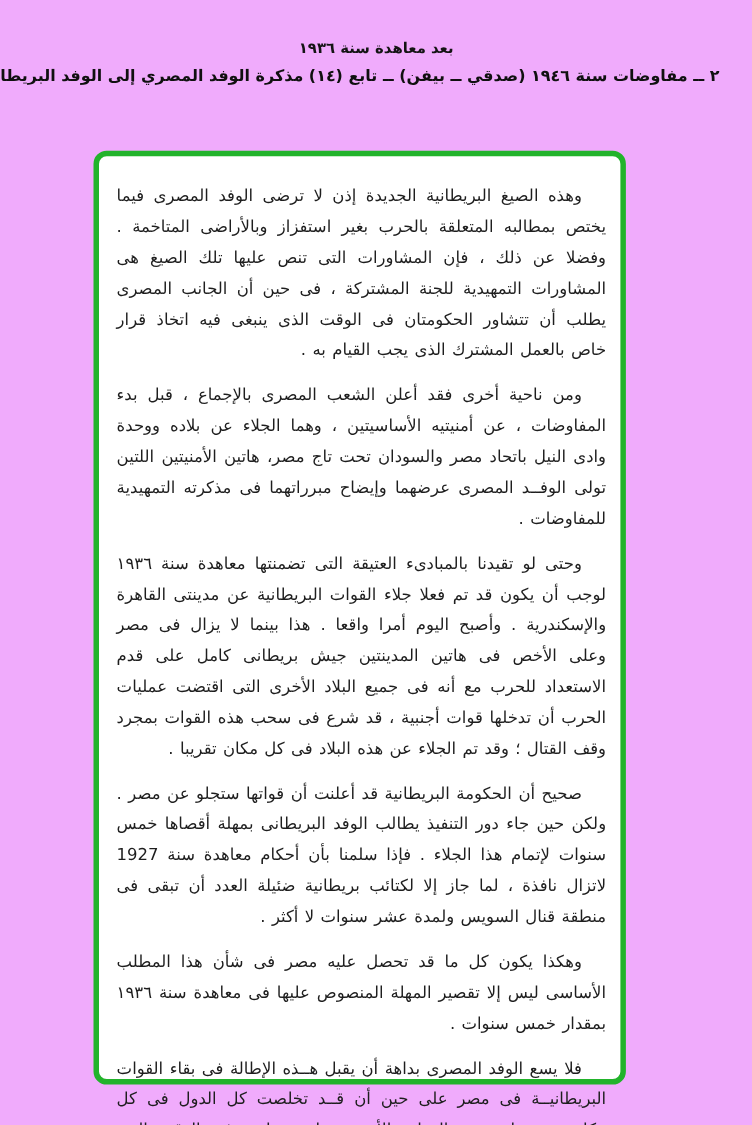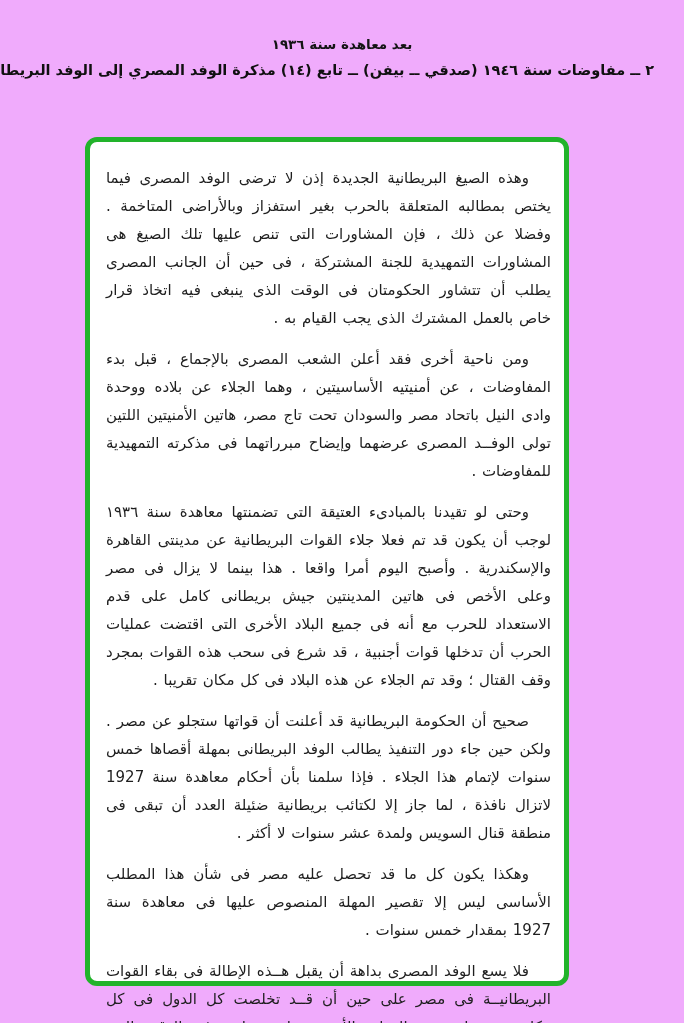--- a/index.html
+++ b/index.html
@@ -75,18 +75,18 @@
     <div class="running-title">بعد معاهدة سنة ١٩٣٦</div>
     <div class="doc-title">٢ ــ مفاوضات سنة ١٩٤٦ (صدقي ــ بيفن) ــ تابع (١٤) مذكرة الوفد المصري إلى الوفد البريطاني</div>
   </div>
 
   <div class="scan-frame">
     <div class="scan-content">
       <p>وهذه الصيغ البريطانية الجديدة إذن لا ترضى الوفد المصرى فيما يختص بمطالبه المتعلقة بالحرب بغير استفزاز وبالأراضى المتاخمة . وفضلا عن ذلك ، فإن المشاورات التى تنص عليها تلك الصيغ هى المشاورات التمهيدية للجنة المشتركة ، فى حين أن الجانب المصرى يطلب أن تتشاور الحكومتان فى الوقت الذى ينبغى فيه اتخاذ قرار خاص بالعمل المشترك الذى يجب القيام به .</p>
       <p>ومن ناحية أخرى فقد أعلن الشعب المصرى بالإجماع ، قبل بدء المفاوضات ، عن أمنيتيه الأساسيتين ، وهما الجلاء عن بلاده ووحدة وادى النيل باتحاد مصر والسودان تحت تاج مصر، هاتين الأمنيتين اللتين تولى الوفــد المصرى عرضهما وإيضاح مبرراتهما فى مذكرته التمهيدية للمفاوضات .</p>
       <p>وحتى لو تقيدنا بالمبادىء العتيقة التى تضمنتها معاهدة سنة ١٩٣٦ لوجب أن يكون قد تم فعلا جلاء القوات البريطانية عن مدينتى القاهرة والإسكندرية . وأصبح اليوم أمرا واقعا . هذا بينما لا يزال فى مصر وعلى الأخص فى هاتين المدينتين جيش بريطانى كامل على قدم الاستعداد للحرب مع أنه فى جميع البلاد الأخرى التى اقتضت عمليات الحرب أن تدخلها قوات أجنبية ، قد شرع فى سحب هذه القوات بمجرد وقف القتال ؛ وقد تم الجلاء عن هذه البلاد فى كل مكان تقريبا .</p>
       <p>صحيح أن الحكومة البريطانية قد أعلنت أن قواتها ستجلو عن مصر . ولكن حين جاء دور التنفيذ يطالب الوفد البريطانى بمهلة أقصاها خمس سنوات لإتمام هذا الجلاء . فإذا سلمنا بأن أحكام معاهدة سنة 1927 لاتزال نافذة ، لما جاز إلا لكتائب بريطانية ضئيلة العدد أن تبقى فى منطقة قنال السويس ولمدة عشر سنوات لا أكثر .</p>
-      <p>وهكذا يكون كل ما قد تحصل عليه مصر فى شأن هذا المطلب الأساسى ليس إلا تقصير المهلة المنصوص عليها فى معاهدة سنة 1927 بمقدار خمس سنوات .</p>
+      <p>وهكذا يكون كل ما قد تحصل عليه مصر فى شأن هذا المطلب الأساسى ليس إلا تقصير المهلة المنصوص عليها فى معاهدة سنة ١٩٣٦ بمقدار خمس سنوات .</p>
       <p>فلا يسع الوفد المصرى بداهة أن يقبل هــذه الإطالة فى بقاء القوات البريطانيــة فى مصر على حين أن قــد تخلصت كل الدول فى كل مكان من بقاء جميع القوات الأجنبية بها . وخاصة فى الوقت الذى اعتزمت فيه مصر وبريطانيا العظمى إقامة علاقتهما على أساس جديد وعقد محالفة جديدة تتفق مع المبادىء التى وضعها ميثاق الأمم المتحدة .</p>
     </div>
   </div>
 
 </div>
 
 </body></html>

